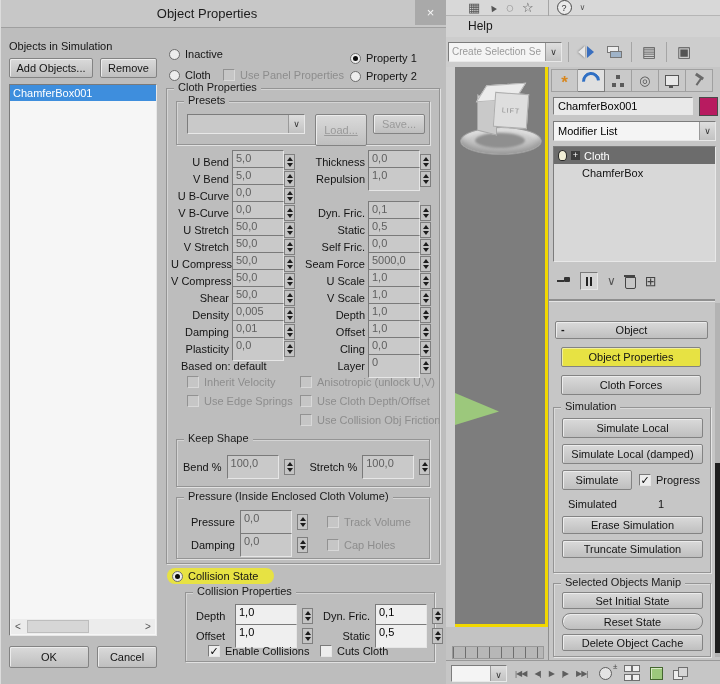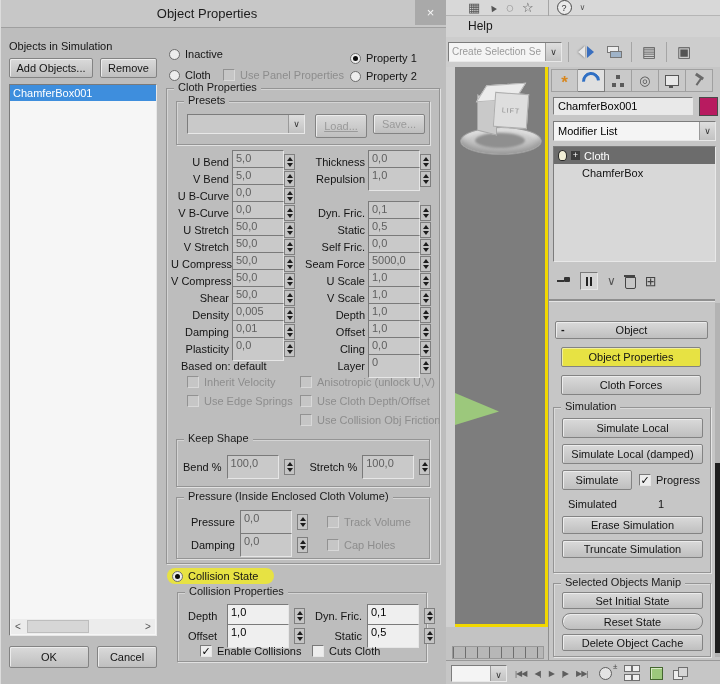--- a/index.html
+++ b/index.html
@@ -215,21 +215,21 @@
 
     <div class="grp" style="left:165px;top:88px;width:274px;height:476px;">
       <span class="gt">Cloth Properties</span>
 
       <div class="grp" style="left:9px;top:12px;width:254px;height:44px;">
         <span class="gt">Presets</span>
         <div class="sunk" style="position:absolute;left:10px;top:12px;width:118px;height:20px;background:#c9c9c9;display:flex;">
           <span style="flex:1"></span>
           <span class="combo-arr">∨</span>
         </div>
-        <div class="b3 dis" style="position:absolute;left:138px;top:12px;width:52px;height:24px;text-decoration:underline;">Load...</div>
+        <div class="b3 dis" style="position:absolute;left:138px;top:12px;width:52px;height:32px;text-decoration:underline;">Load...</div>
         <div class="b3 dis" style="position:absolute;left:196px;top:12px;width:52px;height:20px;">Save...</div>
       </div>
 
       <div id="param-rows" style="position:absolute;left:4px;top:64px;width:264px;">
           <div class="prow">
             <div class="lslot">
               <span class="plab lab">U Bend</span>
               <div class="pfield dis w">5,0</div>
               <span class="spin">
                 <i class="up"></i>
@@ -512,21 +512,21 @@
           <span class="lab dim">Cap Holes</span>
         </div>
       </div>
     </div>
 
     <div class="row" style="left:166px;top:568px;background:var(--highlight);border-radius:9px;padding:2px 16px 2px 5px;">
       <span class="rd on"></span>
       <span class="lab">Collision State</span>
     </div>
 
-    <div class="grp" style="left:176px;top:592px;width:250px;height:70px;">
+    <div class="grp" style="left:184px;top:592px;width:250px;height:70px;">
       <span class="gt">Collision Properties</span>
       <div class="row" style="left:10px;top:11px;">
         <span class="lab" style="width:34px;">Depth</span>
         <div class="pfield w" style="width:62px;">1,0</div>
         <span class="spin">
             <i class="up"></i>
             <i class="dn"></i>
           </span>
         <span class="lab" style="width:52px;text-align:right;">Dyn. Fric.</span>
         <div class="pfield w">0,1</div>

